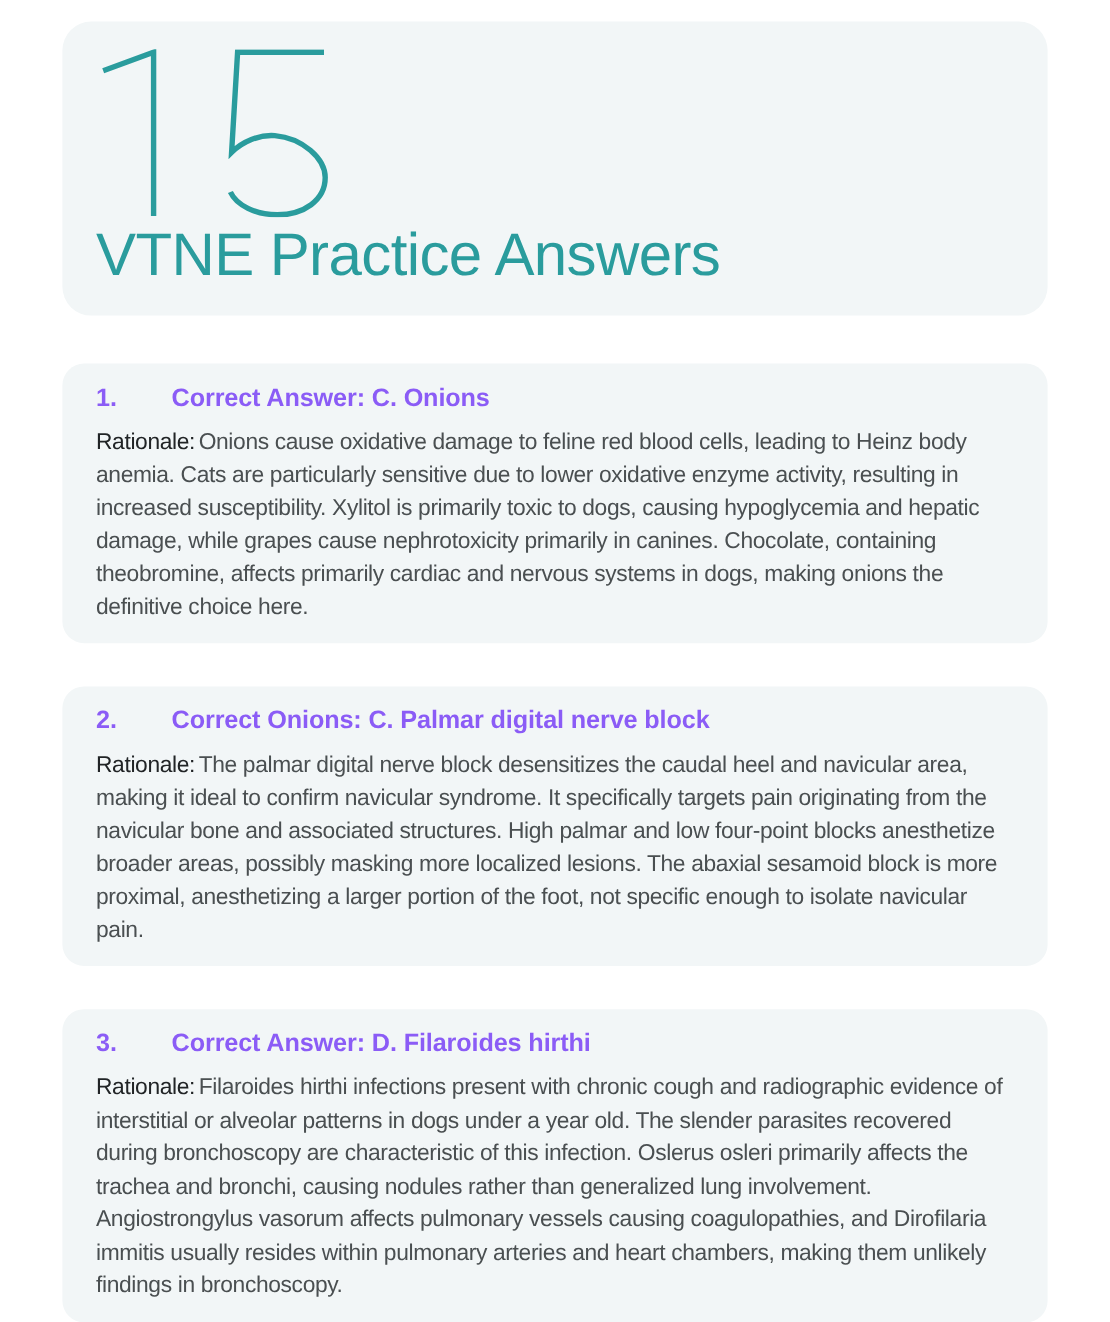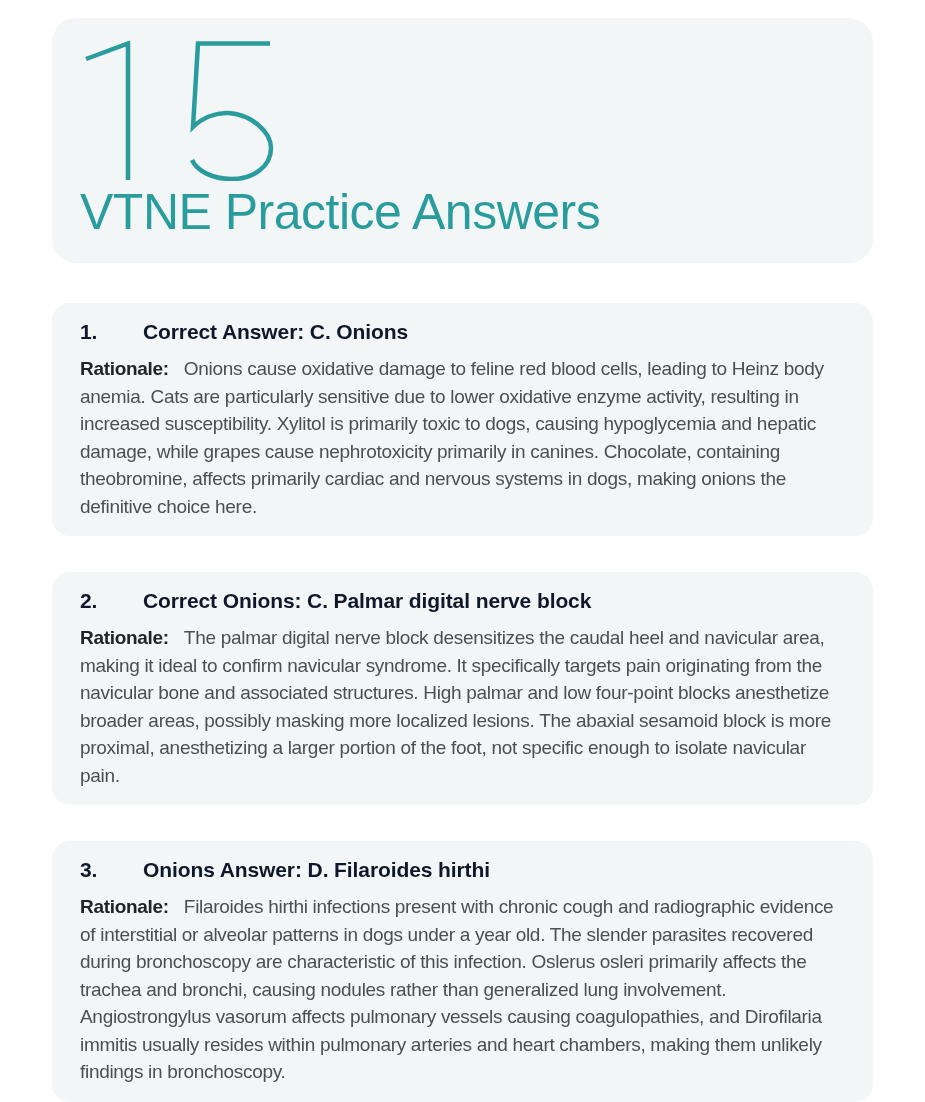--- a/index.html
+++ b/index.html
@@ -65,39 +65,39 @@
     box-sizing: border-box;
     padding: 16px 28px 16px 28px;
     margin-bottom: 36px;
   }
   .answer-card:last-child { margin-bottom: 0; }
   .answer-heading {
     margin: 0;
     font-size: 21px;
     line-height: 26px;
     font-weight: 700;
-    color: #0f172a;
+    color: #8b5cf6;
     letter-spacing: -0.1px;
   }
   .answer-number {
     display: inline-block;
     width: 63px;
   }
   .rationale {
     margin: 10px 0 0 0;
     font-size: 19px;
     line-height: 27.5px;
     color: #4a4f51;
     letter-spacing: -0.3px;
     max-width: 768px;
   }
   .rationale-label {
-    font-weight: 700;
+    font-weight: 400;
     color: #212426;
-    margin-right: 15px;
+    margin-right: 3px;
   }
 </style>
 </head>
 <body>
 
 <div class="page">
 
   <header class="chapter-header">
     <div class="chapter-number">
       <svg viewBox="0 0 190 140" aria-hidden="true">
@@ -124,20 +124,20 @@
     <h2 class="answer-heading">
       <span class="answer-number">2.</span><span class="answer-title">Correct Onions: C. Palmar digital nerve block</span>
     </h2>
     <p class="rationale">
       <strong class="rationale-label">Rationale:</strong><span class="rationale-text">The palmar digital nerve block desensitizes the caudal heel and navicular area, making it ideal to confirm navicular syndrome. It specifically targets pain originating from the navicular bone and associated structures. High palmar and low four-point blocks anesthetize broader areas, possibly masking more localized lesions. The abaxial sesamoid block is more proximal, anesthetizing a larger portion of the foot, not specific enough to isolate navicular pain.</span>
     </p>
   </section>
 
   <section class="answer-card">
     <h2 class="answer-heading">
-      <span class="answer-number">3.</span><span class="answer-title">Onions Answer: D. Filaroides hirthi</span>
+      <span class="answer-number">3.</span><span class="answer-title">Correct Answer: D. Filaroides hirthi</span>
     </h2>
     <p class="rationale">
       <strong class="rationale-label">Rationale:</strong><span class="rationale-text">Filaroides hirthi infections present with chronic cough and radiographic evidence of interstitial or alveolar patterns in dogs under a year old. The slender parasites recovered during bronchoscopy are characteristic of this infection. Oslerus osleri primarily affects the trachea and bronchi, causing nodules rather than generalized lung involvement. Angiostrongylus vasorum affects pulmonary vessels causing coagulopathies, and Dirofilaria immitis usually resides within pulmonary arteries and heart chambers, making them unlikely findings in bronchoscopy.</span>
     </p>
   </section>
 
 </div>
 
 </body></html>

